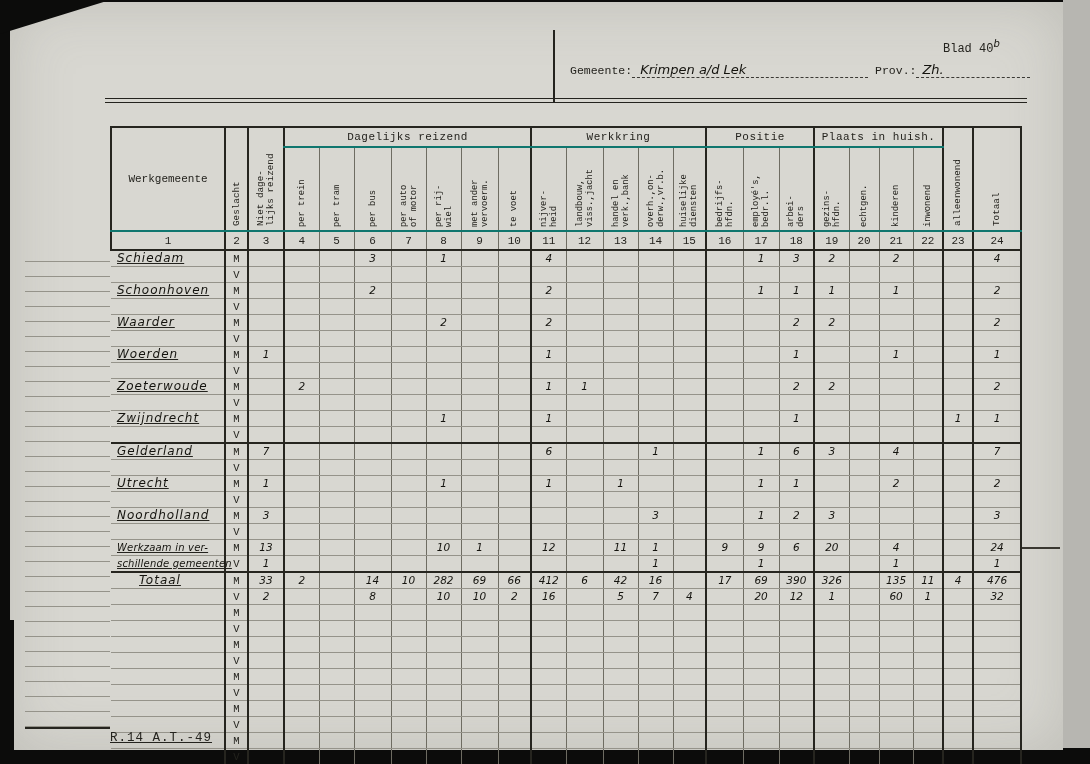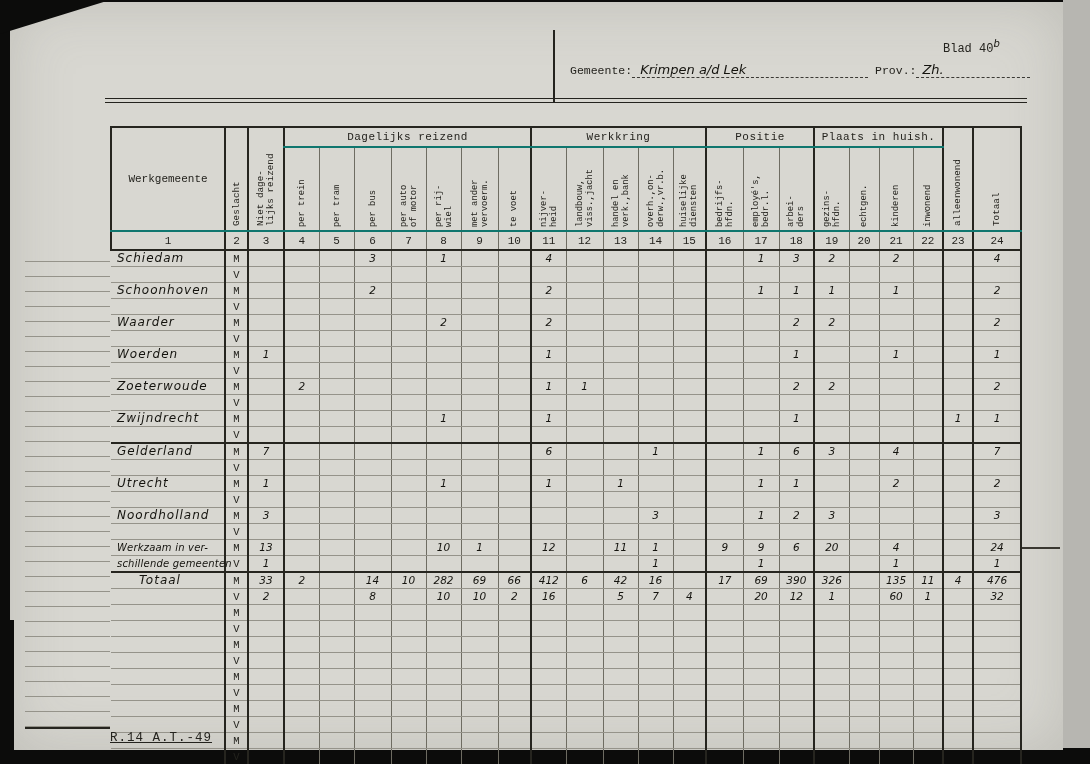--- a/index.html
+++ b/index.html
@@ -41,21 +41,21 @@
   .grouphead{font-size:11px;text-align:center;letter-spacing:.5px;height:18px;}
   .wg-head{font-size:11px;text-align:center;}
   .vwrap{position:relative;width:100%;height:100%;}
   .vtxt{position:absolute;left:50%;top:50%;transform:translate(-50%,-50%) rotate(-90deg);
         font-size:8.8px;line-height:10px;text-align:left;white-space:nowrap;}
   .vtall .vtxt{font-size:9.3px;}
   tbody td{border-bottom:1px solid #95938a;height:15px;font-size:11px;}
   tr.thickrow td{border-bottom:2px solid #26251f;}
   td.val{text-align:center;font-family:"DejaVu Sans",sans-serif;font-style:italic;
          font-size:10.5px;color:#14130e;line-height:13px;}
-  td.lblcell{padding-left:6px;}
+  td.lblcell{padding-left:6px;text-decoration:underline;}
   .hwlabel{font-family:"DejaVu Sans",sans-serif;font-style:italic;font-size:12px;
            letter-spacing:1px;color:#14130e;white-space:nowrap;line-height:13px;}
   .hwlabel.small{font-size:10px;letter-spacing:.2px;}
   .hwlabel.indent{padding-left:22px;}
   td.sex{text-align:center;font-size:10.5px;}
 
   .margin-lines{position:absolute;left:15px;top:245px;width:85px;height:480px;
       background:repeating-linear-gradient(to bottom,transparent 0,transparent 14px,#95938a 14px,#95938a 15px);}
   .bottom-rule{position:absolute;left:15px;top:725px;width:85px;height:2px;background:#26251f;}
   .right-ext{position:absolute;left:1012px;top:545px;width:38px;height:2px;background:#3a3831;}

